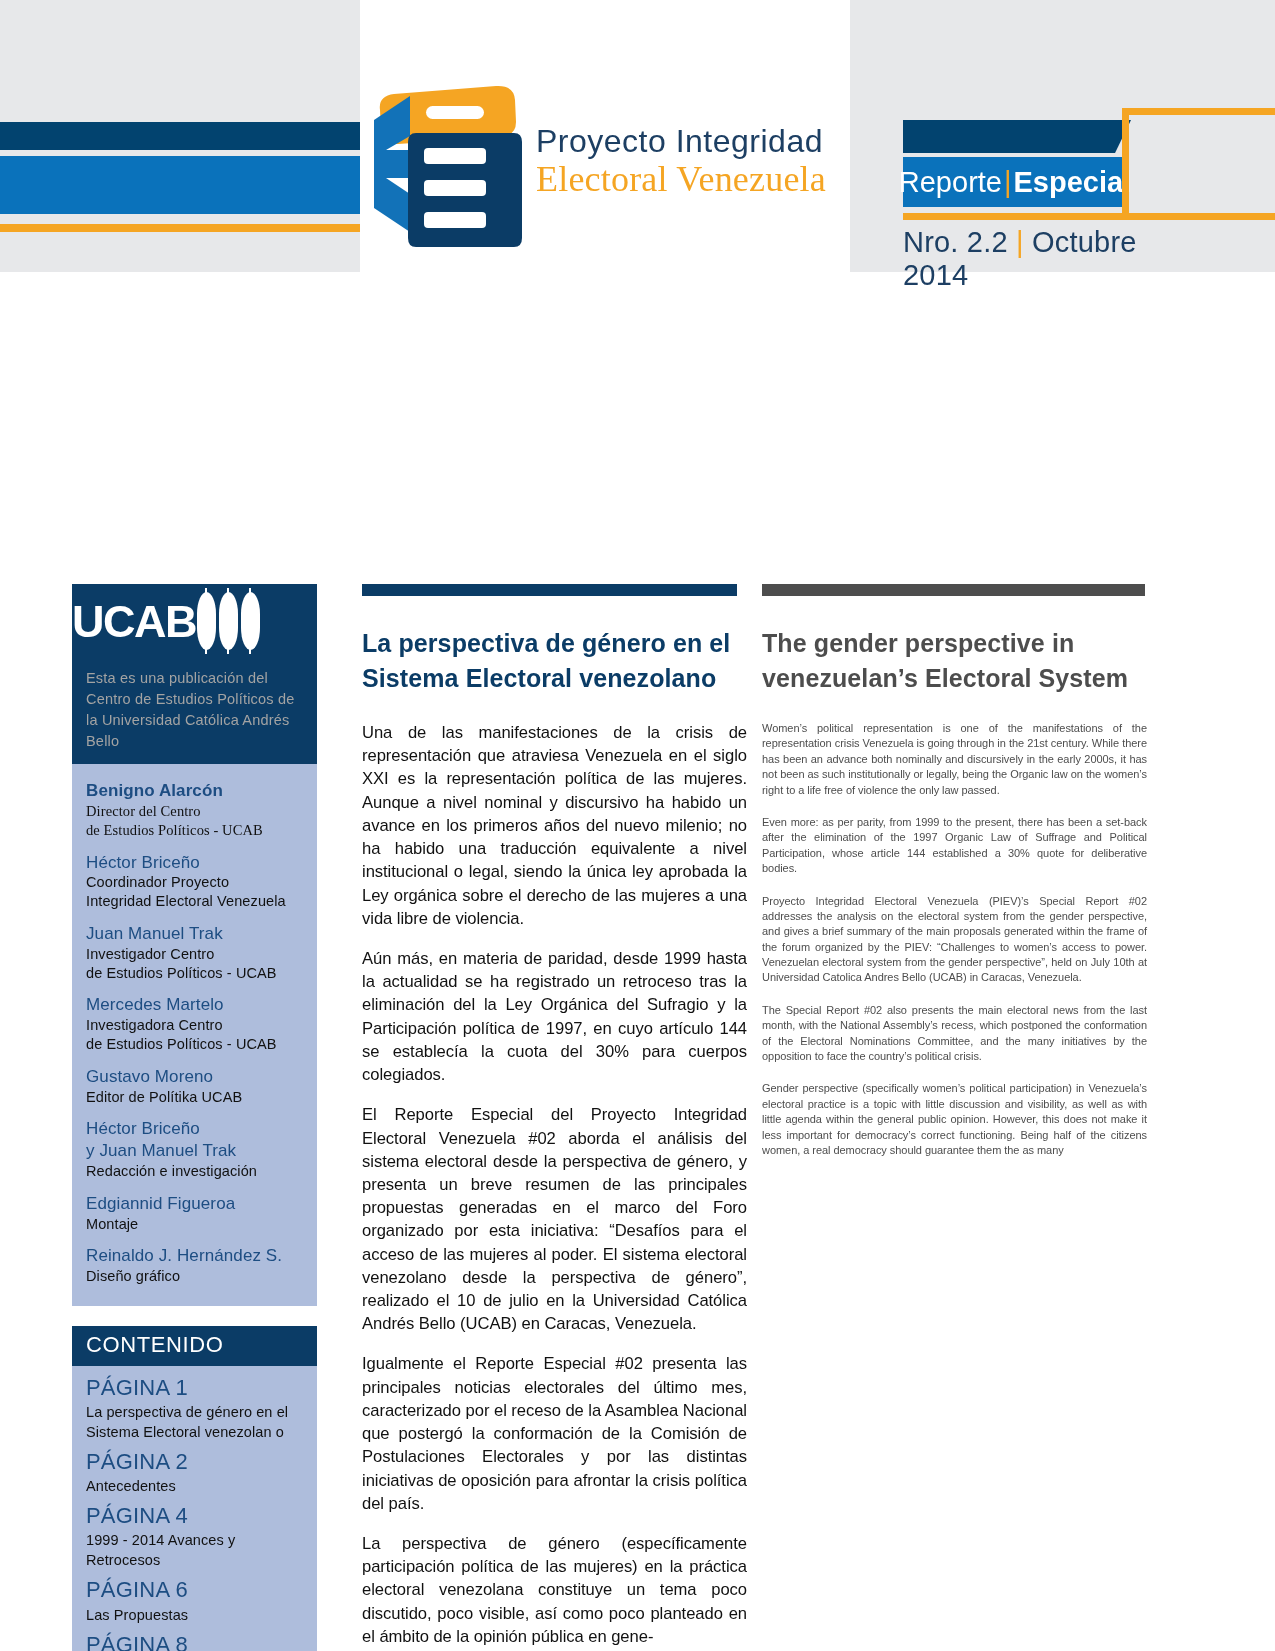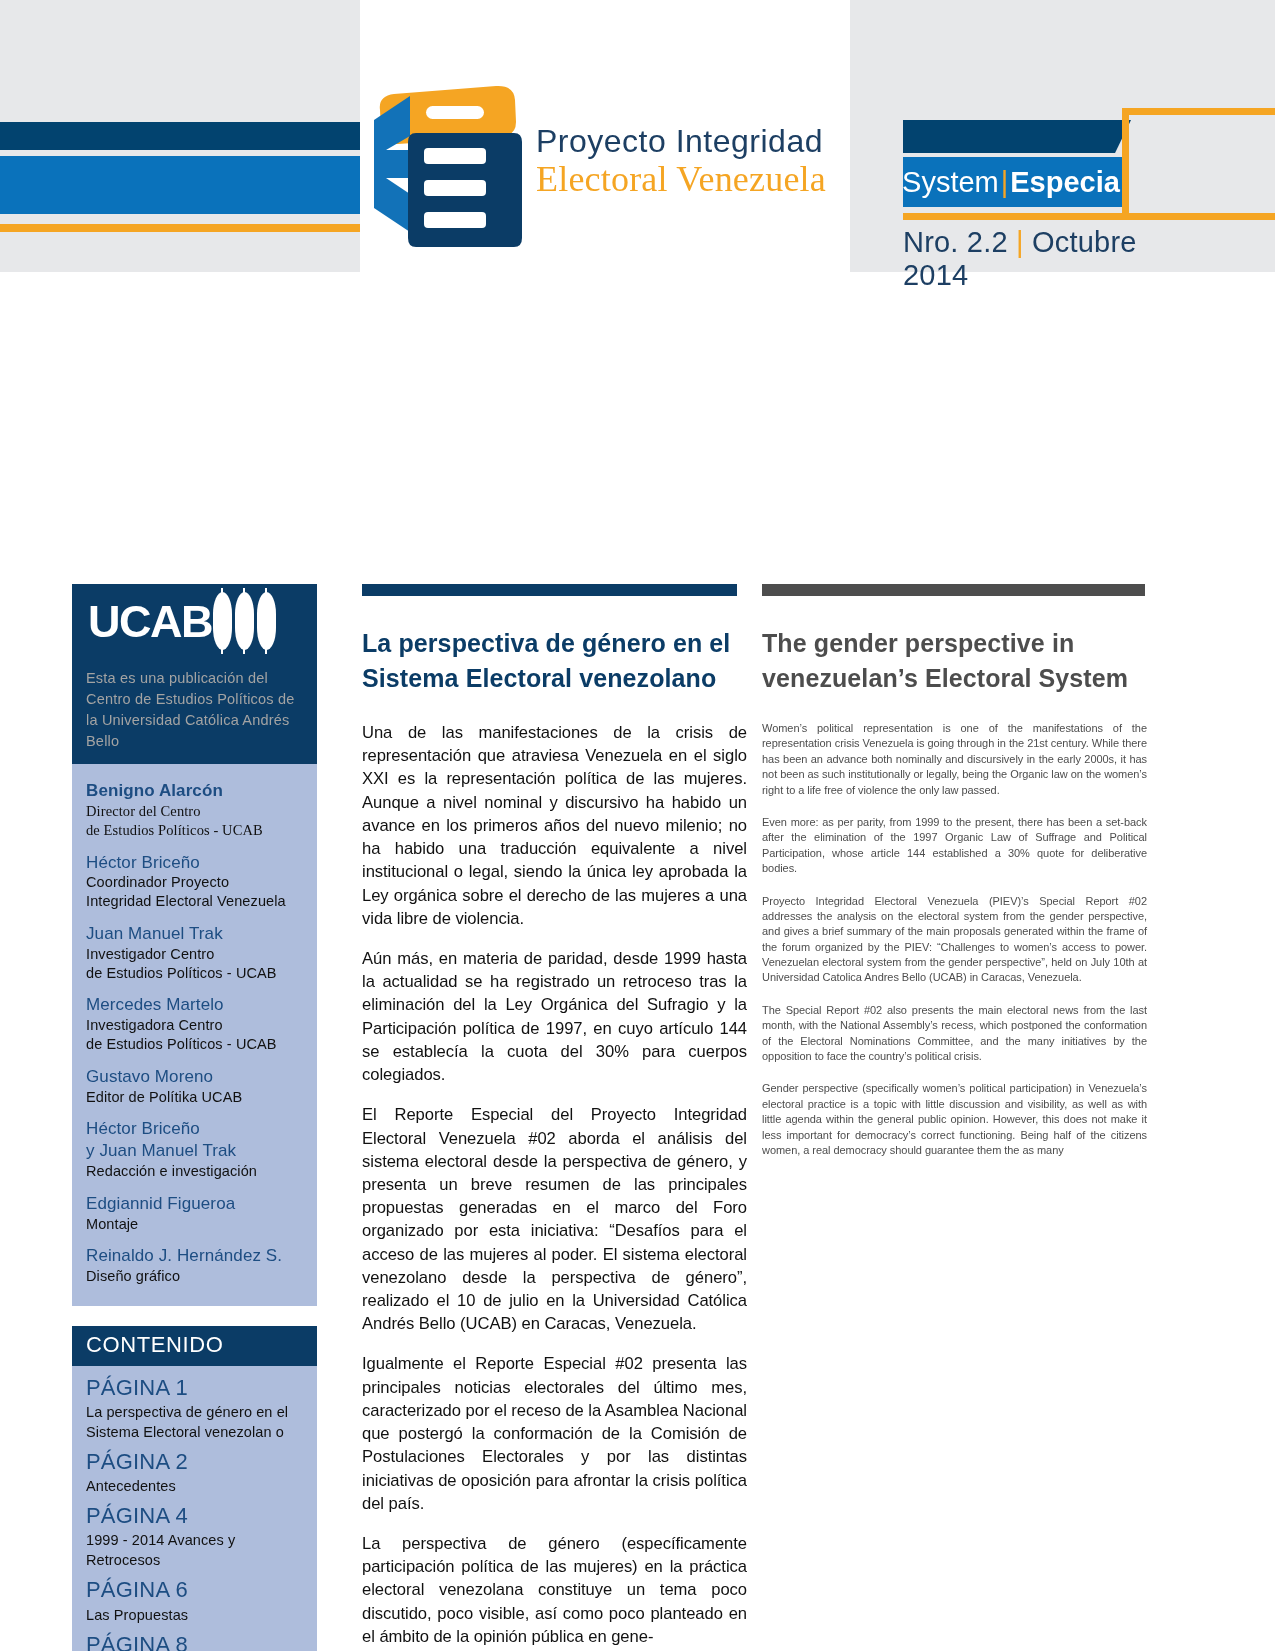--- a/index.html
+++ b/index.html
@@ -155,21 +155,20 @@
   .sidebar {
     position: absolute;
     left: 72px; top: 312px;
     width: 245px;
   }
   .ucab-box {
     background: #0b3c66;
     height: 74px;
     display: flex;
     align-items: center;
-    padding-left: 16px;
   }
   .ucab-text {
     color: #ffffff;
     font-size: 45px;
     font-weight: bold;
     letter-spacing: -1.5px;
     line-height: 1;
   }
   .ucab-leaves { display: flex; gap: 3px; margin-left: 1px; }
   .leaf {
@@ -321,21 +320,21 @@
       </svg>
     </div>
     <div class="logo-text">
       <div class="logo-line1">Proyecto Integridad</div>
       <div class="logo-line2">Electoral Venezuela</div>
     </div>
   </div>
 
   <div class="badge-navy"></div>
   <div class="badge-blue">
-    <span class="rpt">System</span>
+    <span class="rpt">Reporte</span>
       <span class="sep">|</span>
       <span class="esp">Especial</span>
   </div>
   <div class="badge-orange-under"></div>
   <div class="badge-orange-up"></div>
   <div class="badge-orange-frame"></div>
   <div class="badge-issue">
     <span>Nro. 2.2</span>
     <span class="pipe">|</span>
     <span>Octubre 2014</span>

